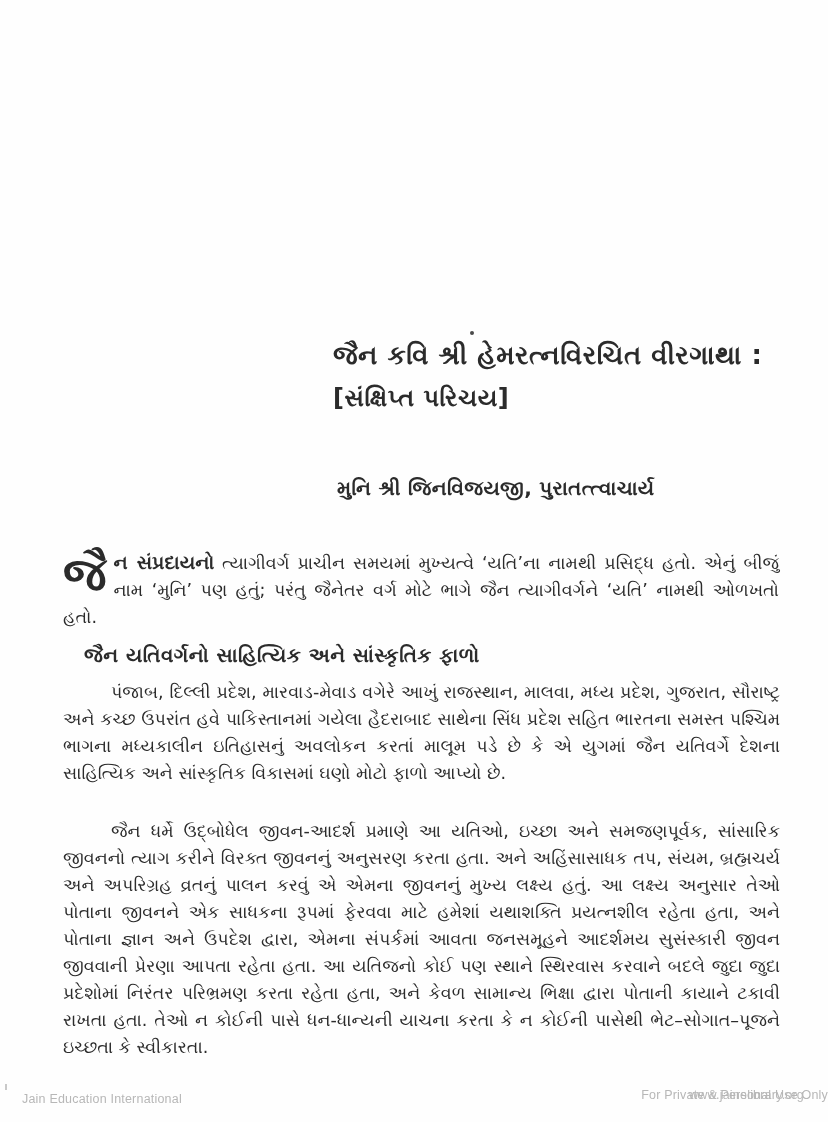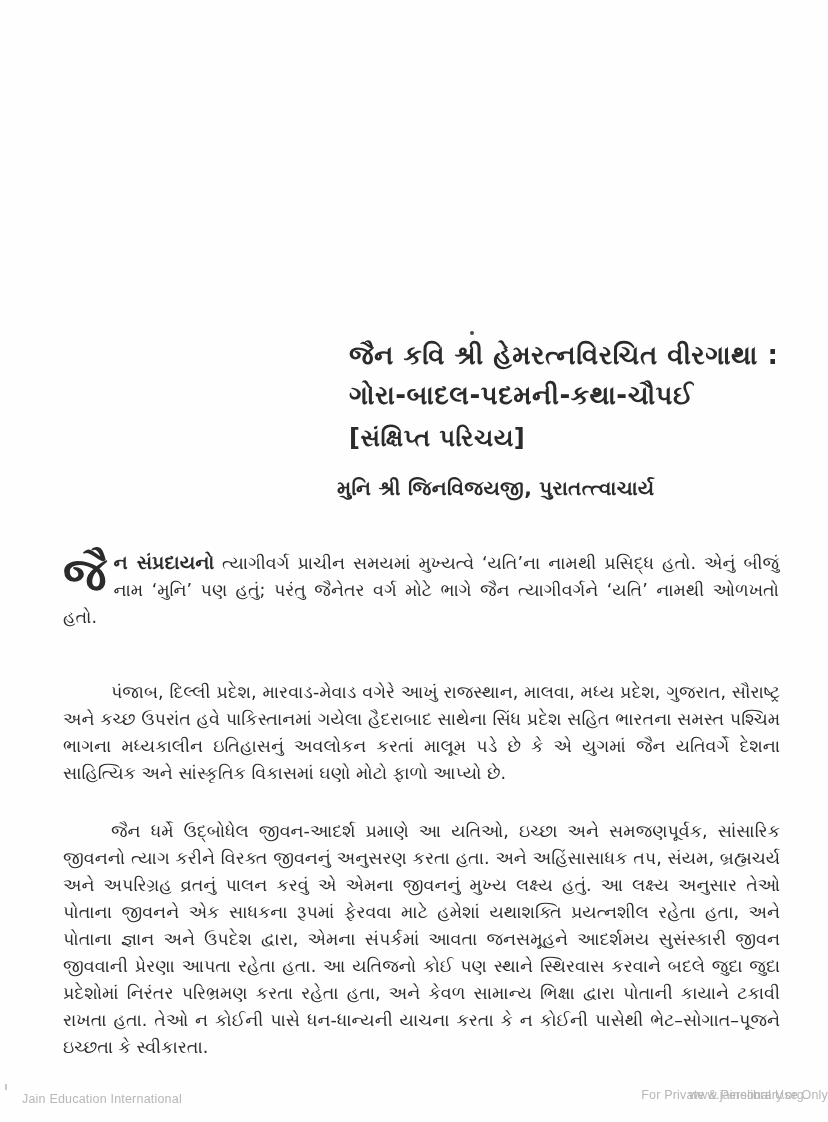--- a/index.html
+++ b/index.html
@@ -9,21 +9,21 @@
     height: 1122px;
     margin: 0 auto;
     background: #fefefe;
     overflow: hidden;
     font-family: "DejaVu Sans", sans-serif;
     color: #2b2b2b;
   }
   
   .title-block {
     position: absolute;
-    left: 349px;
+    left: 333px;
     top: 338px;
     width: 470px;
   }
   .title-line1 {
     font-size: 26px;
     font-weight: 700;
     line-height: 34px;
     letter-spacing: 0.5px;
     white-space: nowrap;
   }
@@ -128,30 +128,30 @@
 </head>
 <body>
 
 <div class="page">
 
   <span class="speck-title-dot"></span>
   <span class="speck-footer-tick"></span>
 
   <div class="title-block">
     <div class="title-line1">જૈન કવિ શ્રી હેમરત્નવિરચિત વીરગાથા :</div>
-    <div class="title-line2">ગોરા-બાદલ-પદમની-કથા-ચૌપઈ</div>
     <div class="title-subtitle">[સંક્ષિપ્ત પરિચય]</div>
   </div>
 
   <div class="byline">મુનિ શ્રી જિનવિજયજી, પુરાતત્ત્વાચાર્ય</div>
 
   <div class="intro-para">
     <span class="drop-cap">જૈ</span><span class="lead-bold">ન સંપ્રદાયનો</span><span> ત્યાગીવર્ગ પ્રાચીન સમયમાં મુખ્યત્વે ‘યતિ’ના નામથી પ્રસિદ્ધ હતો. એનું બીજું નામ ‘મુનિ’ પણ હતું; પરંતુ જૈનેતર વર્ગ મોટે ભાગે જૈન ત્યાગીવર્ગને ‘યતિ’ નામથી ઓળખતો હતો.</span>
   </div>
 
+  <div class="section-heading">જૈન યતિવર્ગનો સાહિત્યિક અને સાંસ્કૃતિક ફાળો</div>
 
   <div class="body-para p2">પંજાબ, દિલ્લી પ્રદેશ, મારવાડ-મેવાડ વગેરે આખું રાજસ્થાન, માલવા, મધ્ય પ્રદેશ, ગુજરાત, સૌરાષ્ટ્ર અને કચ્છ ઉપરાંત હવે પાકિસ્તાનમાં ગયેલા હૈદરાબાદ સાથેના સિંધ પ્રદેશ સહિત ભારતના સમસ્ત પશ્ચિમ ભાગના મધ્યકાલીન ઇતિહાસનું અવલોકન કરતાં માલૂમ પડે છે કે એ યુગમાં જૈન યતિવર્ગે દેશના સાહિત્યિક અને સાંસ્કૃતિક વિકાસમાં ઘણો મોટો ફાળો આપ્યો છે.</div>
 
   <div class="body-para p3">જૈન ધર્મે ઉદ્બોધેલ જીવન-આદર્શ પ્રમાણે આ યતિઓ, ઇચ્છા અને સમજણપૂર્વક, સાંસારિક જીવનનો ત્યાગ કરીને વિરક્ત જીવનનું અનુસરણ કરતા હતા. અને અહિંસાસાધક તપ, સંયમ, બ્રહ્મચર્ય અને અપરિગ્રહ વ્રતનું પાલન કરવું એ એમના જીવનનું મુખ્ય લક્ષ્ય હતું. આ લક્ષ્ય અનુસાર તેઓ પોતાના જીવનને એક સાધકના રૂપમાં ફેરવવા માટે હમેશાં યથાશક્તિ પ્રયત્નશીલ રહેતા હતા, અને પોતાના જ્ઞાન અને ઉપદેશ દ્વારા, એમના સંપર્કમાં આવતા જનસમૂહને આદર્શમય સુસંસ્કારી જીવન જીવવાની પ્રેરણા આપતા રહેતા હતા. આ યતિજનો કોઈ પણ સ્થાને સ્થિરવાસ કરવાને બદલે જુદા જુદા પ્રદેશોમાં નિરંતર પરિભ્રમણ કરતા રહેતા હતા, અને કેવળ સામાન્ય ભિક્ષા દ્વારા પોતાની કાયાને ટકાવી રાખતા હતા. તેઓ ન કોઈની પાસે ધન-ધાન્યની યાચના કરતા કે ન કોઈની પાસેથી ભેટ–સોગાત–પૂજને ઇચ્છતા કે સ્વીકારતા.</div>
 
   <div class="footer">
     <span class="footer-left">Jain Education International</span>
     <span class="footer-center">For Private &amp; Personal Use Only</span>
     <span class="footer-right">www.jainelibrary.org</span>
   </div>

